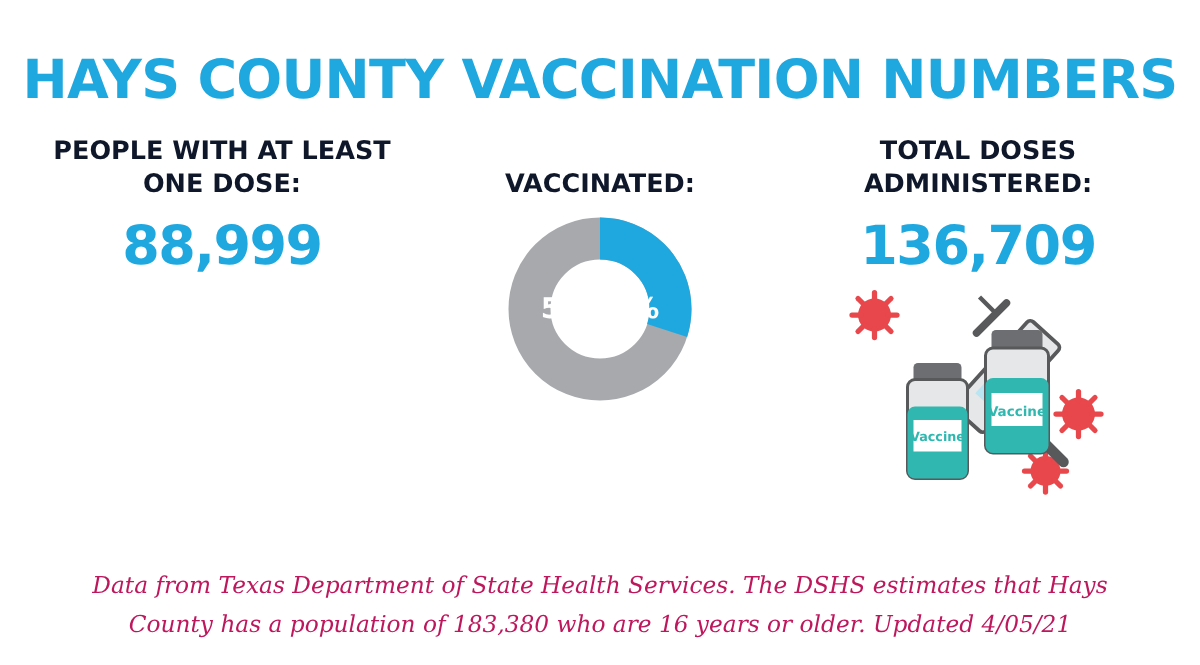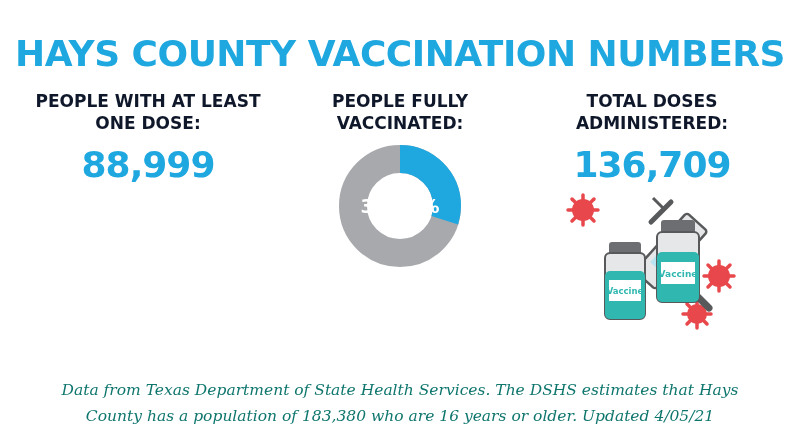--- a/index.html
+++ b/index.html
@@ -89,21 +89,21 @@
     width: 190px;
     height: 140px;
     position: relative;
   }
   .footer {
     position: absolute;
     left: 0;
     right: 0;
     bottom: 14px;
     text-align: center;
-    color: #0f766e;
+    color: #be185d;
     font-family: "DejaVu Serif", serif;
     font-style: italic;
     font-size: 15.5px;
     line-height: 26px;
     padding: 0 24px;
   }
   .footer-line {
     display: block;
   }
 </style>
@@ -119,29 +119,29 @@
     <div class="col">
       <div class="col-label">
         <span>PEOPLE WITH AT LEAST</span><br>
         <span>ONE DOSE:</span>
       </div>
       <div class="col-number">88,999</div>
     </div>
 
     <div class="col">
       <div class="col-label">
-        <span>PEOPLE FULLY</span><br>
+        <br>
         <span>VACCINATED:</span>
       </div>
       <div class="donut-wrap">
         <svg width="124" height="124" viewBox="0 0 124 124">
           <circle cx="62" cy="62" r="47" fill="none" stroke="#a7a9ac" stroke-width="28"></circle>
           <circle cx="62" cy="62" r="47" fill="none" stroke="#1fa8e0" stroke-width="28" stroke-dasharray="88.3 207.0" transform="rotate(-90 62 62)"></circle>
         </svg>
-        <div class="donut-pct">37.64%</div>
+        <div class="donut-pct">58.97%</div>
       </div>
     </div>
 
     <div class="col">
       <div class="col-label">
         <span>TOTAL DOSES</span><br>
         <span>ADMINISTERED:</span>
       </div>
       <div class="col-number">136,709</div>
       <div class="art">

